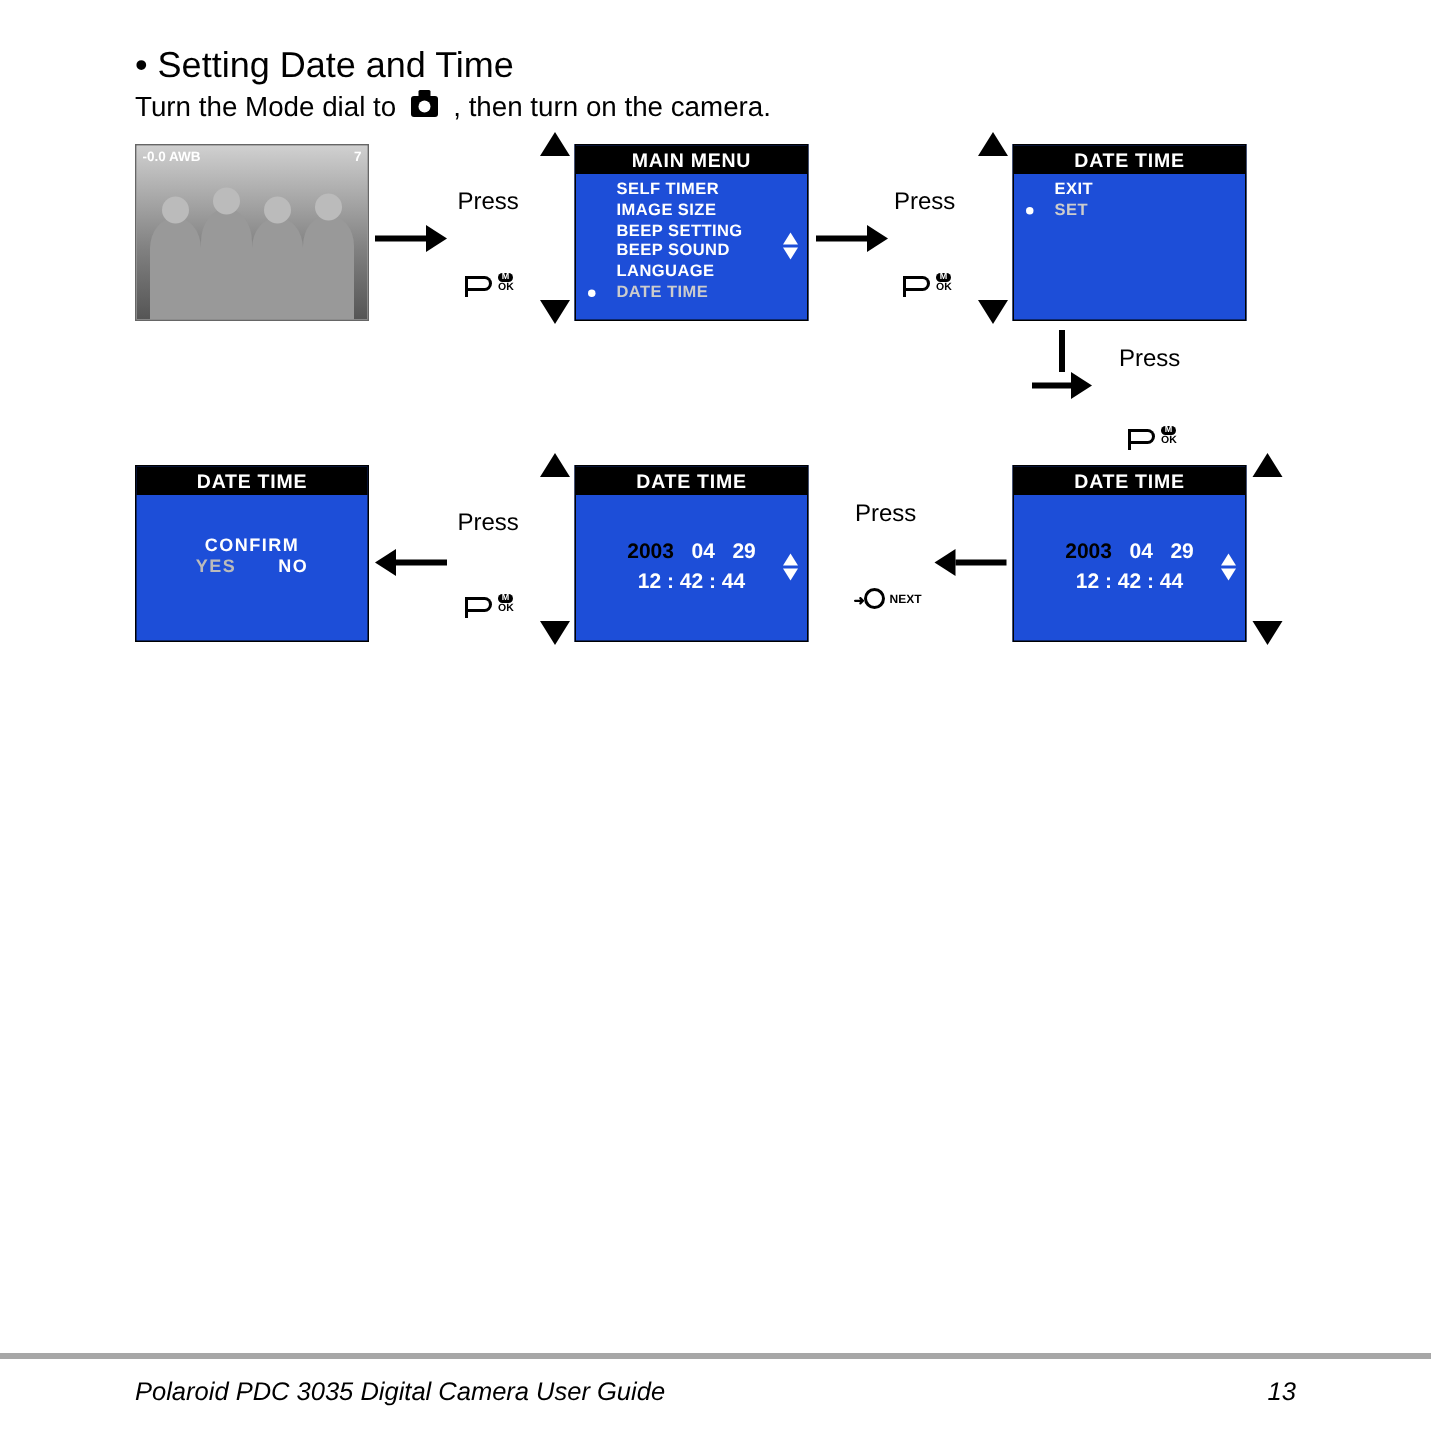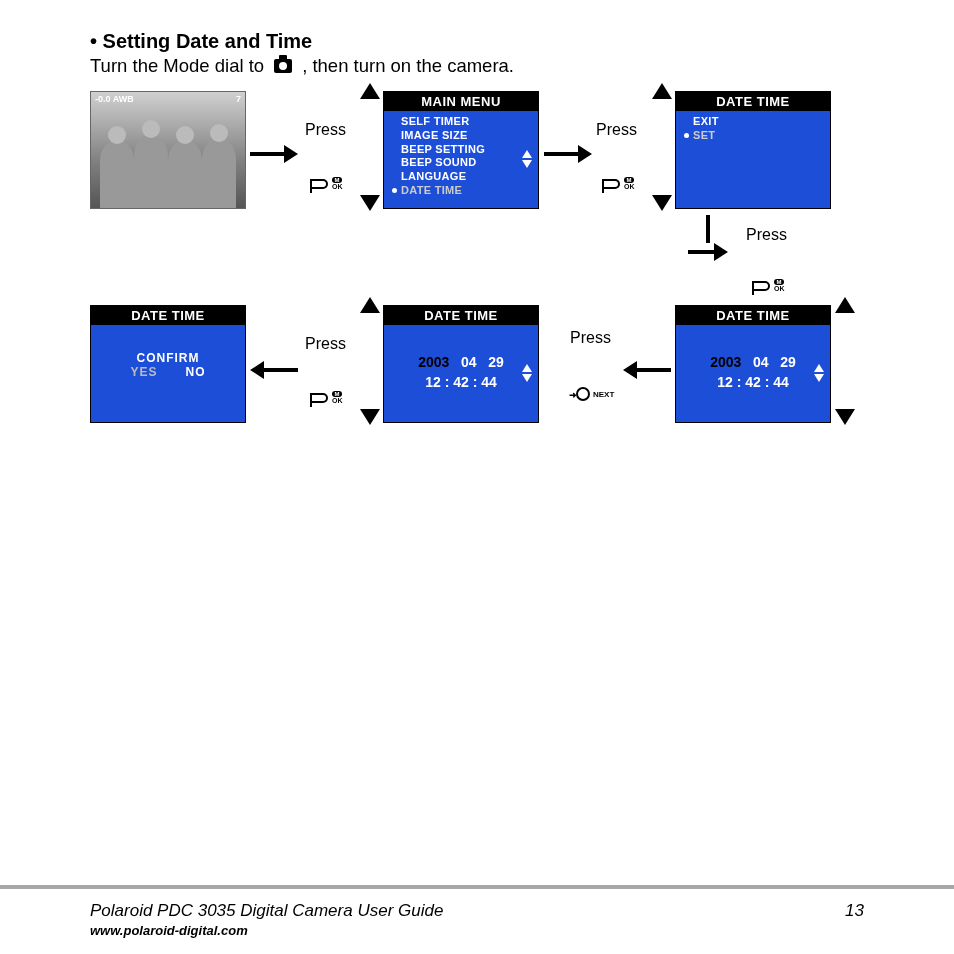--- a/index.html
+++ b/index.html
@@ -12,22 +12,22 @@
     height: 954px;
     position: relative;
     overflow: hidden;
   }
   .page {
     padding: 30px 90px 0 90px;
     height: 100%;
     position: relative;
   }
   .heading {
-    font-weight: bold;
-    font-size: 20px;
+    font-weight: normal;
+    font-size: 24px;
     margin: 0 0 2px 0;
   }
   .intro {
     font-size: 18.5px;
     margin: 0 0 14px 0;
     display: flex;
     align-items: center;
     gap: 8px;
   }
   .camera-icon {
@@ -79,21 +79,21 @@
   }
   .lcd .body {
     height: calc(100% - 20px);
     position: relative;
     padding: 4px 8px;
     font-size: 11px;
     font-weight: bold;
     color: #fff;
   }
   .menu-list { line-height: 1.25; font-family: Arial, sans-serif; letter-spacing:0.3px;}
-  .menu-item { display: flex; align-items: center; gap: 4px; }
+  .menu-item { display: flex; align-items: center; gap: 14px; }
   .dot { width: 5px; height: 5px; background: #fff; border-radius: 50%; }
   .dot-space { width: 5px; height: 5px; }
   .sel { color: #ccc; }
   .updown-tri {
     position: absolute;
     right: 6px; top: 50%;
     transform: translateY(-50%);
     display: flex;
     flex-direction: column;
     gap: 2px;
@@ -398,15 +398,14 @@
     </div>
 
   </div>
 
 
   <div class="footer">
     <div class="footer-line1">
       <span>Polaroid PDC 3035 Digital Camera User Guide</span>
       <span>13</span>
     </div>
-    <div class="footer-line2">www.polaroid-digital.com</div>
   </div>
 </div>
 
 </body></html>

